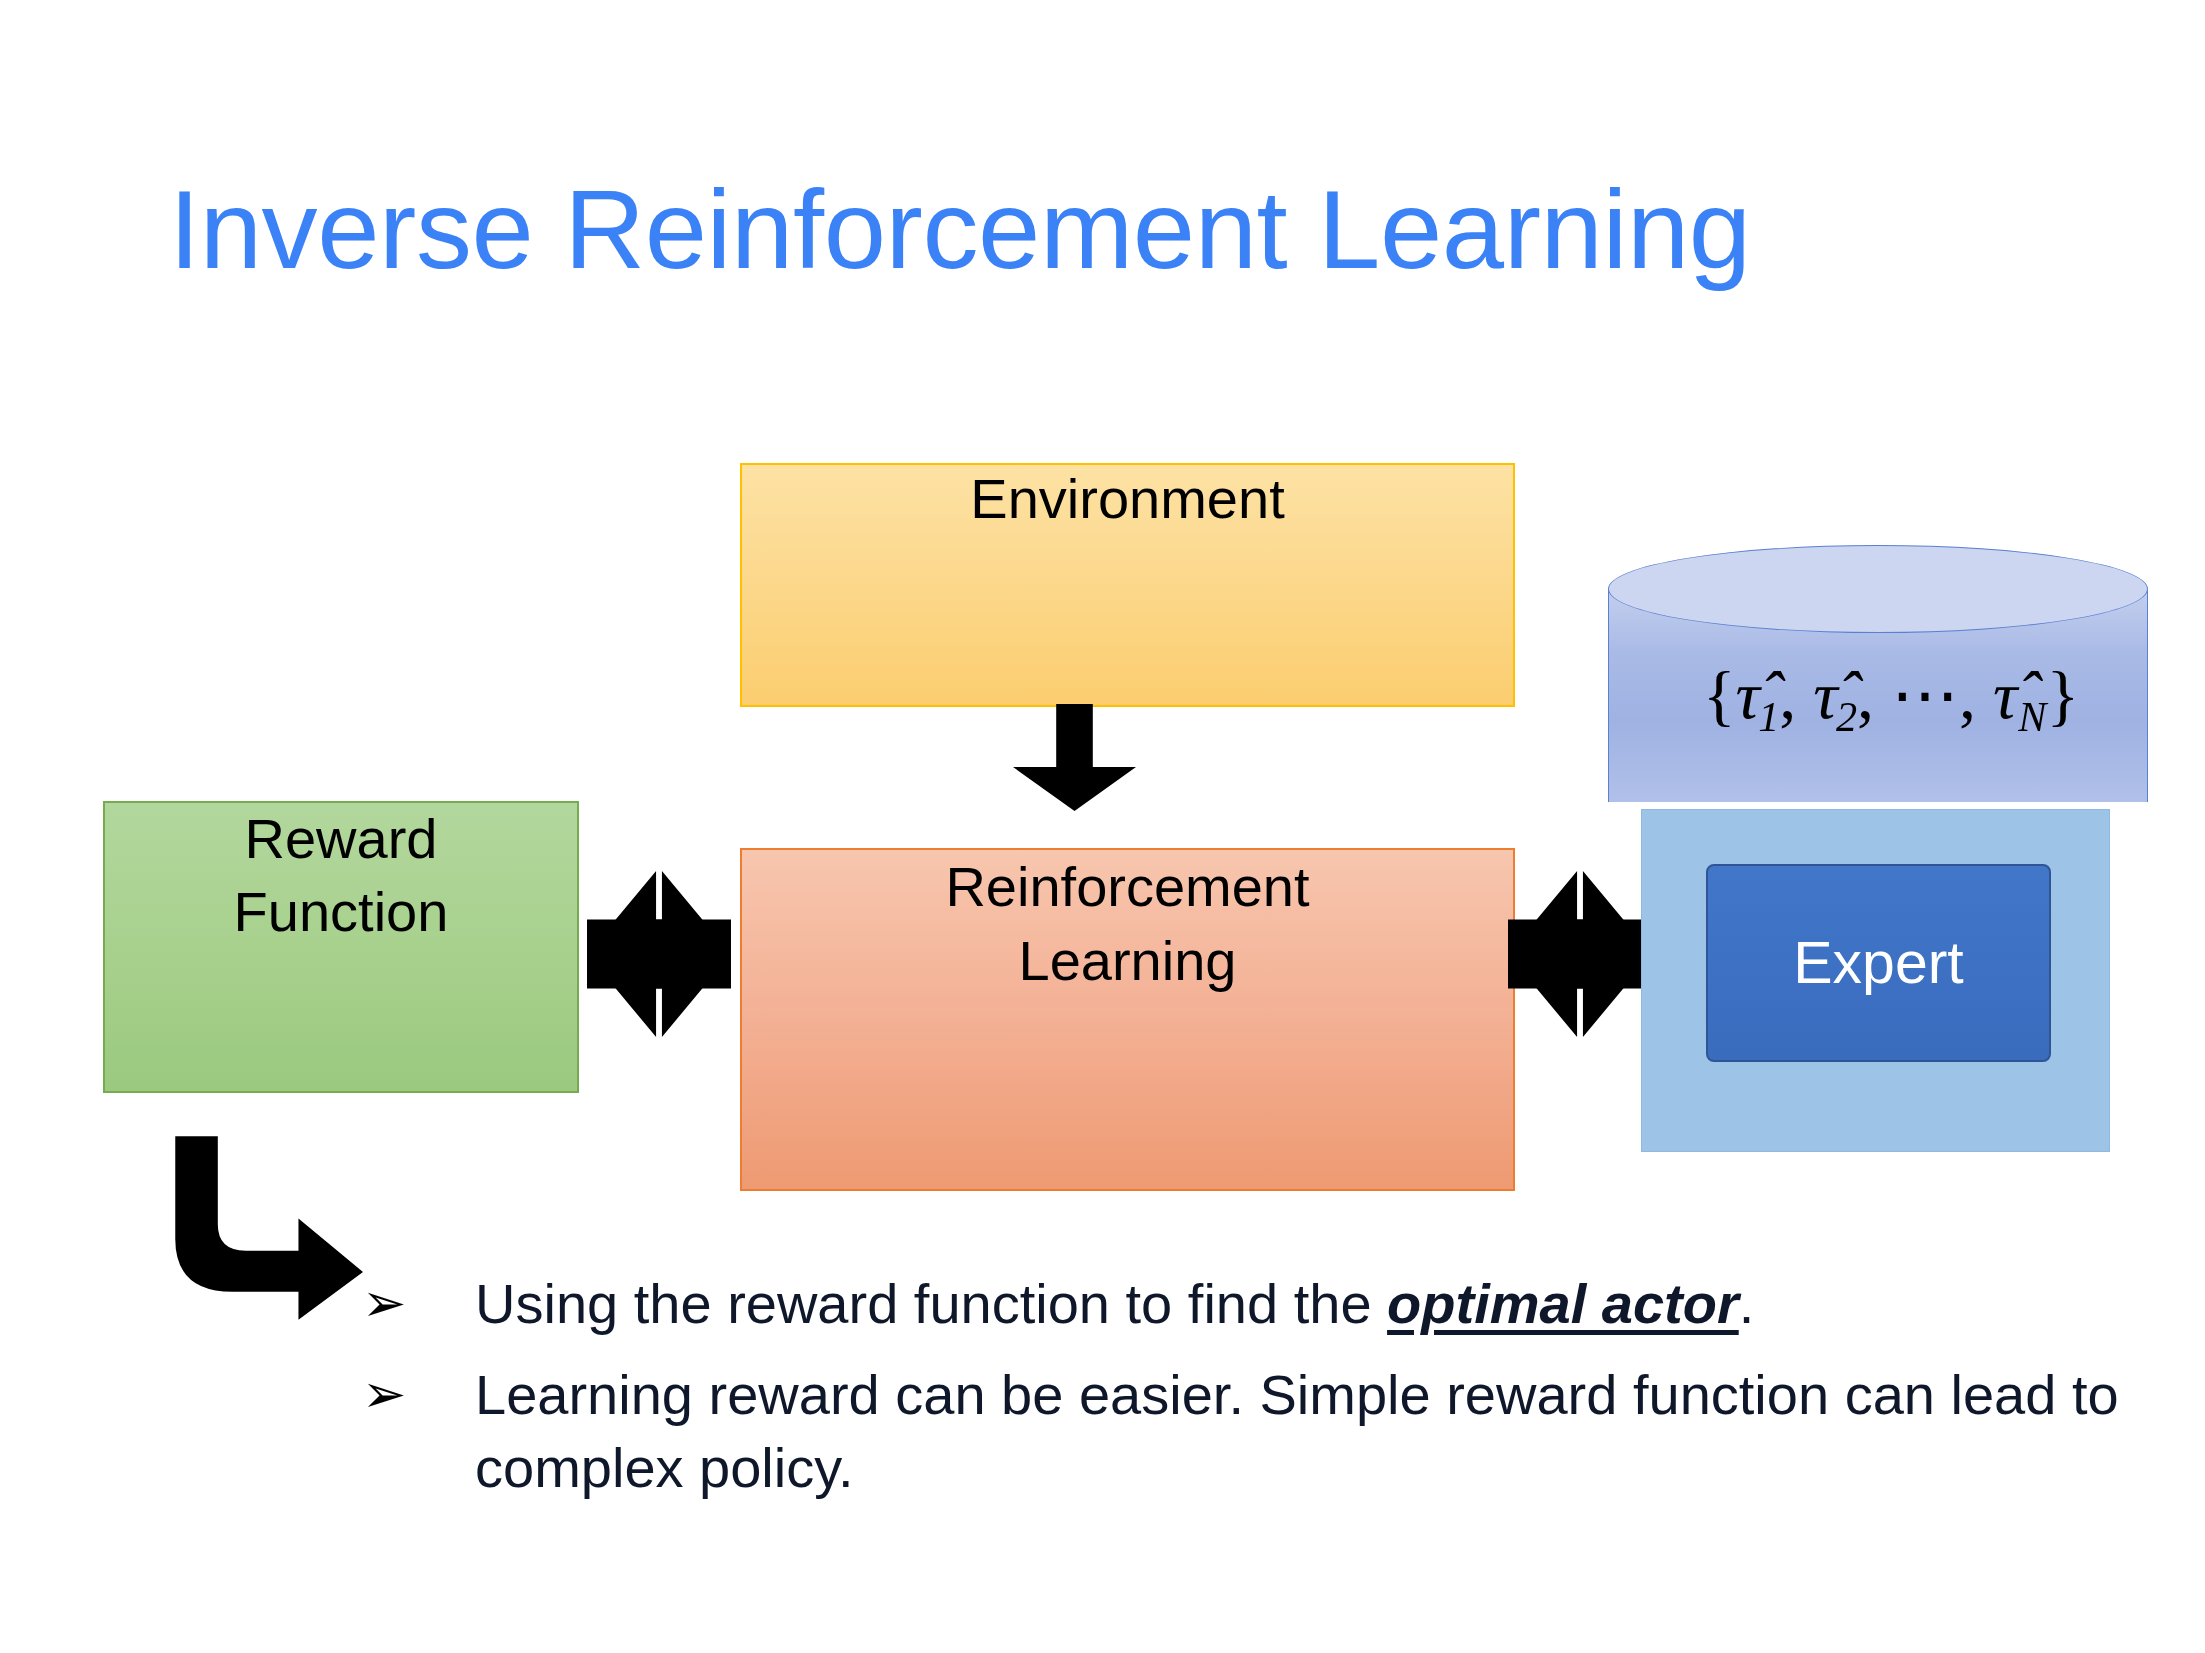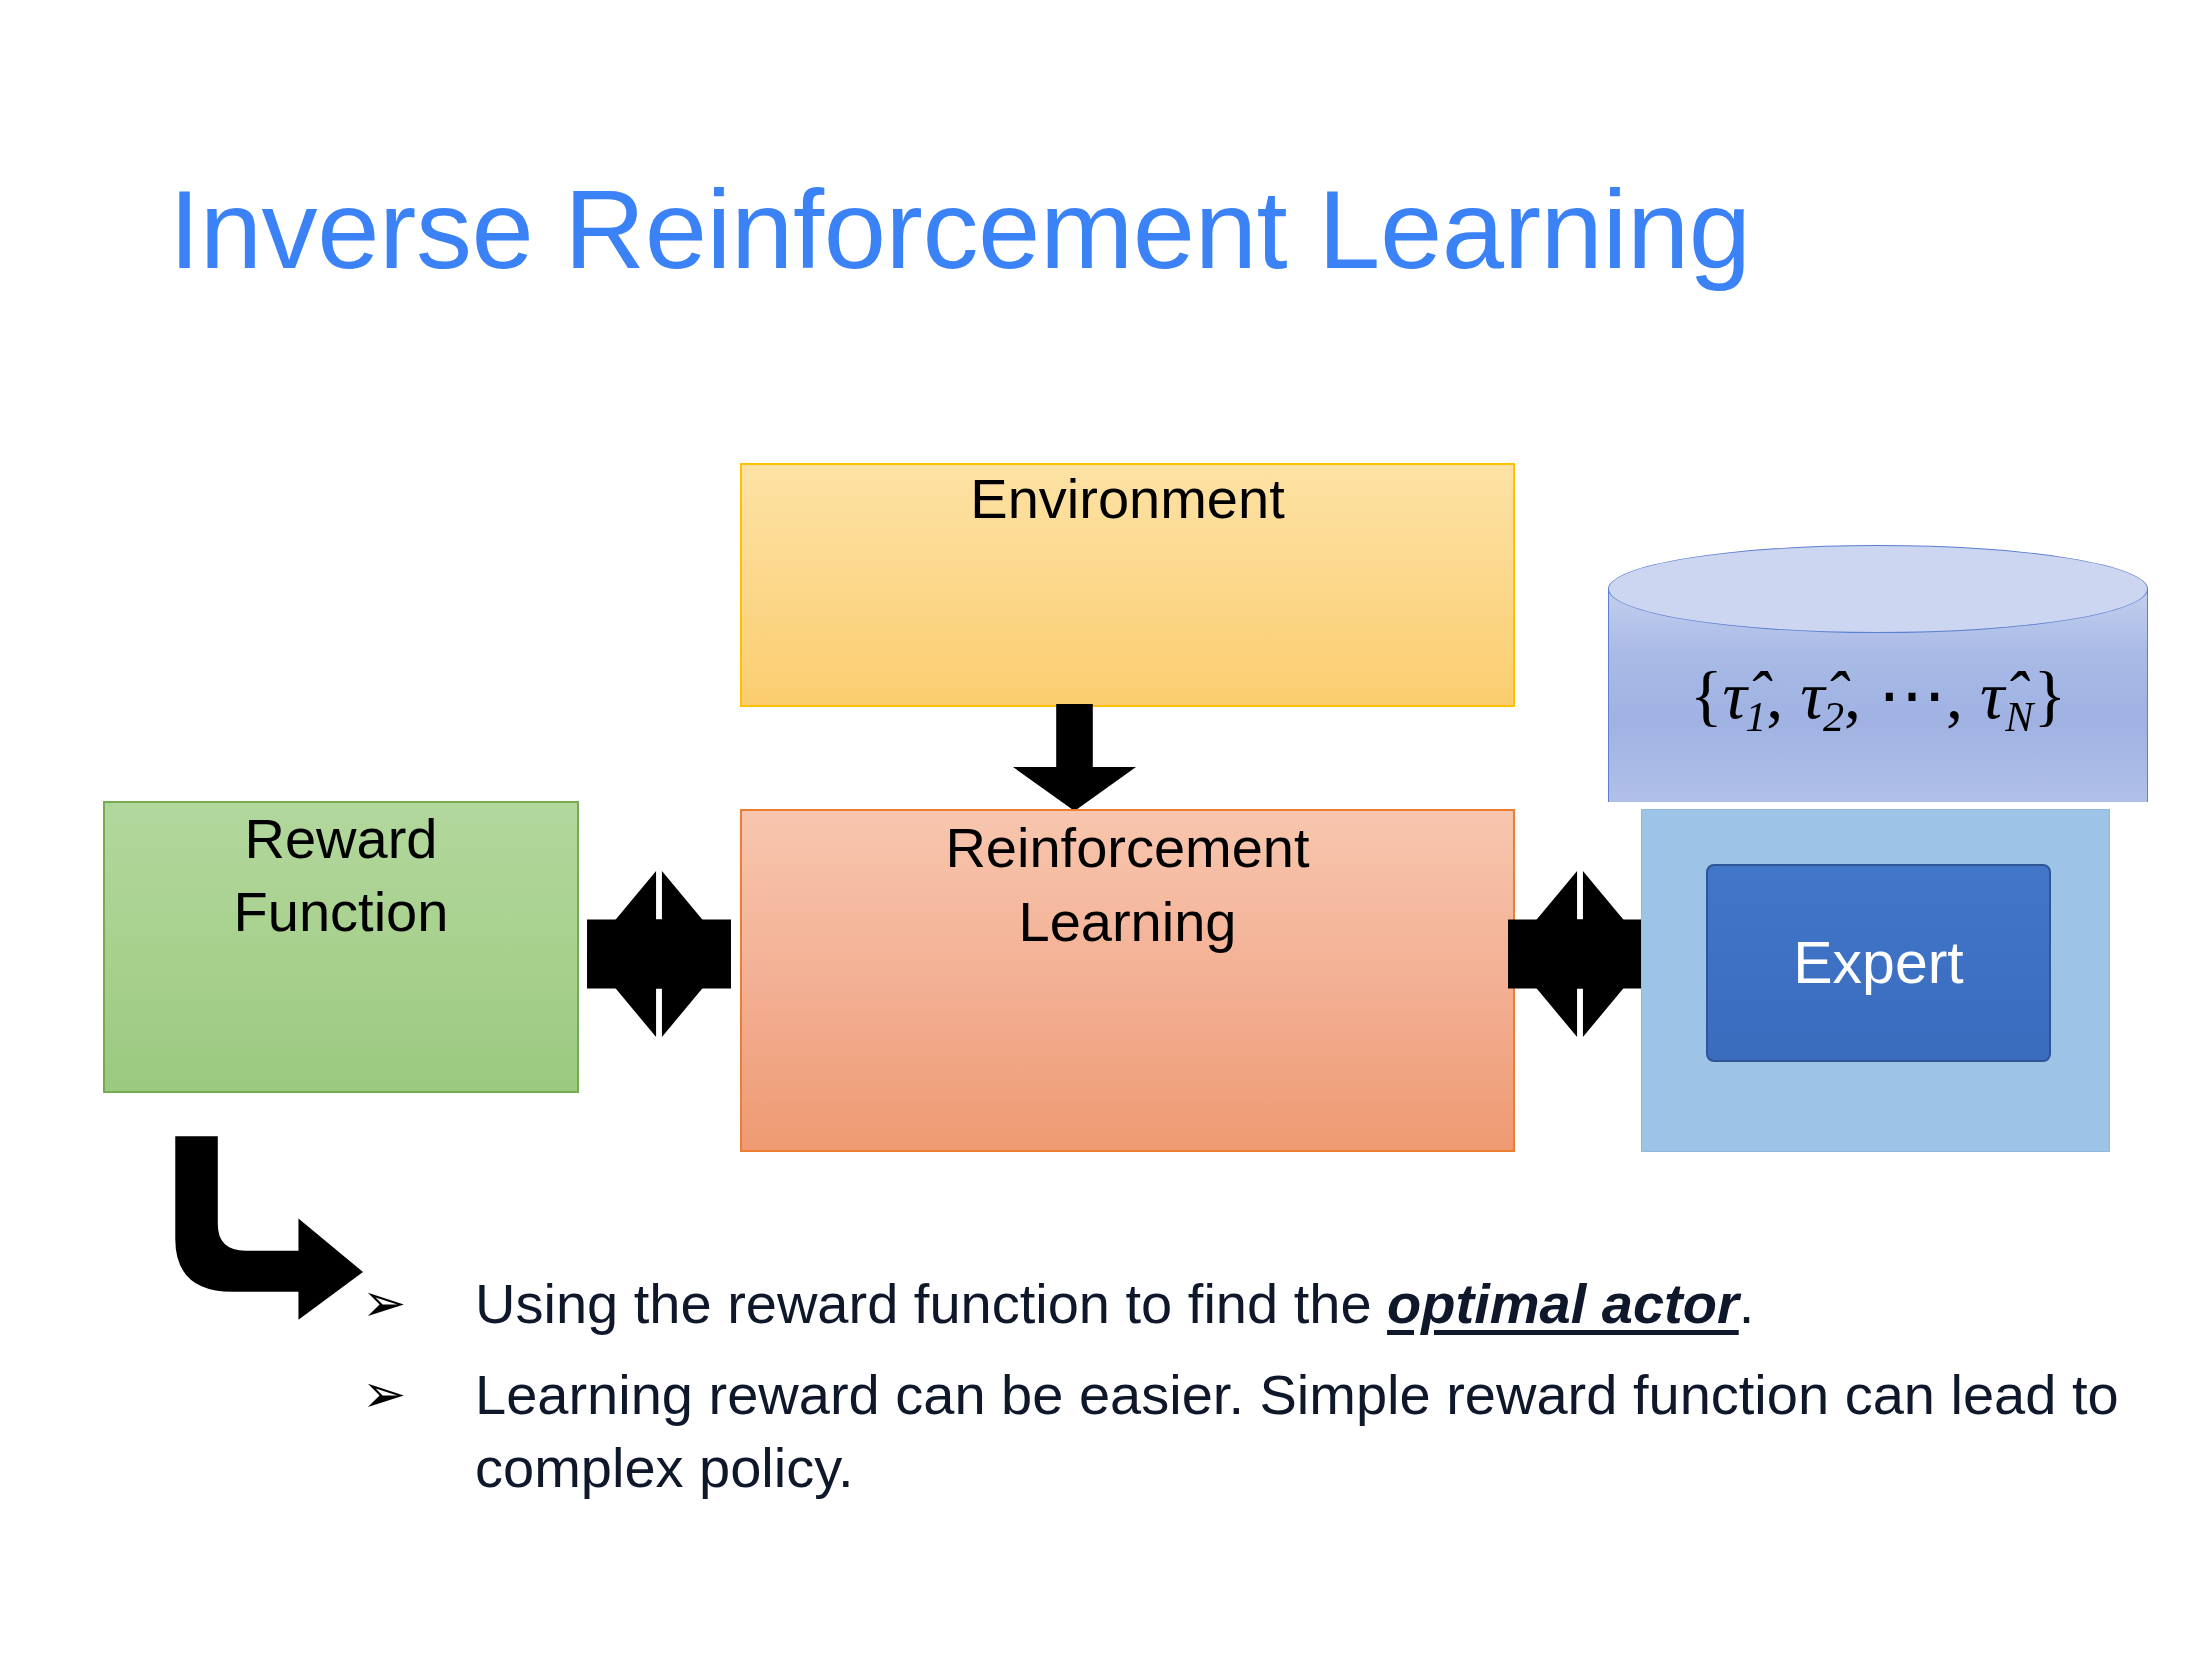--- a/index.html
+++ b/index.html
@@ -49,21 +49,21 @@
     left: 740px;
     top: 463px;
     width: 775px;
     height: 244px;
     border: 2.9px solid #ffc000;
     background: linear-gradient(to bottom, #fde2a4 0%, #fcd88c 48%, #fbcd6f 100%);
   }
 
   #rl-box {
     left: 740px;
-    top: 809px;
+    top: 848px;
     width: 775px;
     height: 343px;
     border: 2.2px solid #ed7d31;
     background: linear-gradient(to bottom, #f7c6ae 0%, #f3b094 50%, #ee9a72 100%);
   }
   #rl-box .boxlabel { line-height: 1.32; }
 
   #reward-box {
     left: 103px;
     top: 801px;
@@ -189,20 +189,21 @@
     position: absolute;
     left: 0;
     top: 110px;
     width: 540px;
     text-align: center;
     font-family: "Liberation Serif", serif;
     font-style: italic;
     font-size: 68px;
     color: #000000;
     white-space: nowrap;
+    padding-left: 13px;
   }
   #cyl-formula .sub {
     font-size: 0.62em;
     font-style: italic;
     vertical-align: -0.30em;
     margin-left: -0.04em;
   }
   #cyl-formula .nsub {
     font-size: 0.62em;
     font-style: italic;

